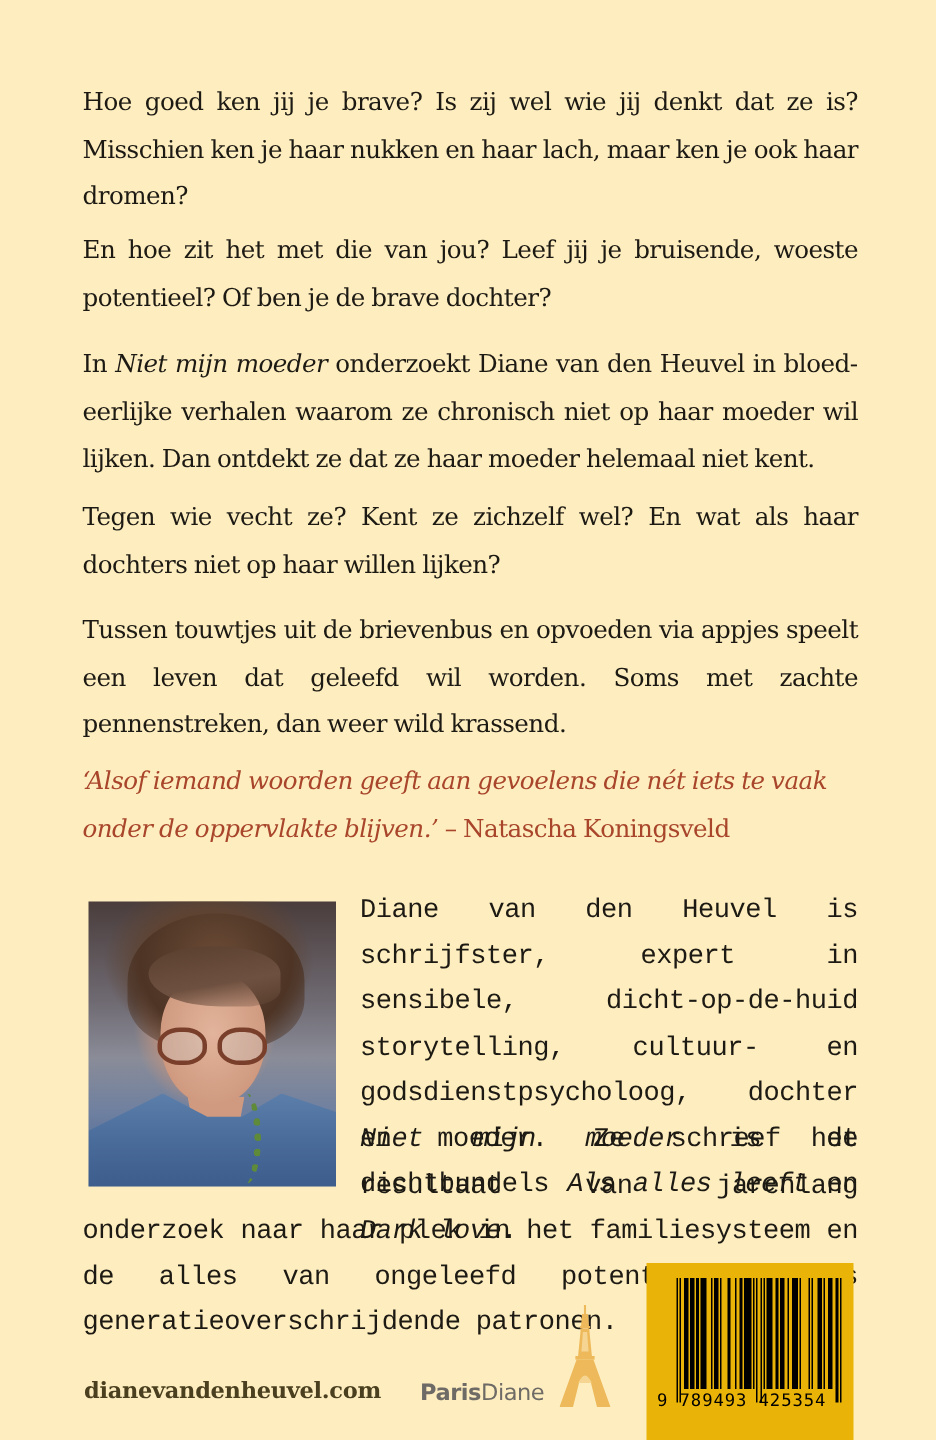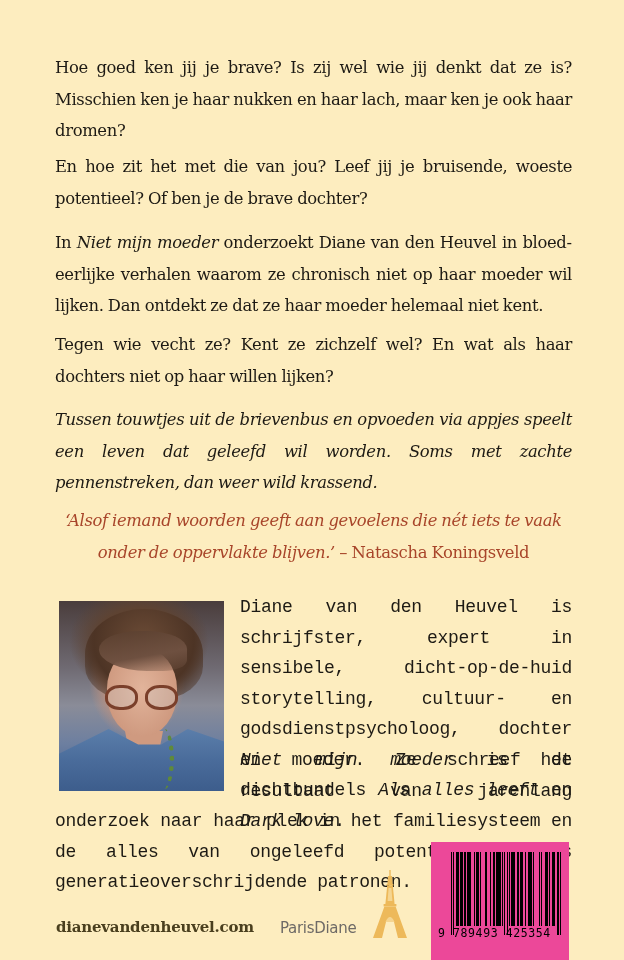--- a/index.html
+++ b/index.html
@@ -25,25 +25,25 @@
       margin: 0;
       letter-spacing: -0.35px;
       word-spacing: -0.5px;
       hyphens: manual;
     }
     .para em { font-style: italic; }
     #p1 { top: 52px; }
     #p2 { top: 151px; }
     #p3 { top: 227px; }
     #p4 { top: 329px; }
-    #p5 { top: 404px; font-style: italic; }
+    #p5 { top: 404px; }
     #quote {
       top: 505px;
       color: #A8452A;
-      text-align: center;
+      text-align: left;
     }
     #quote .q-italic { font-style: italic; }
 
     .photo {
       position: absolute;
       left: 59px;
       top: 601px;
       width: 165px;
       height: 190px;
       overflow: hidden;
@@ -151,36 +151,36 @@
     }
     .publisher .pub-name {
       position: absolute;
       left: 0;
       top: 49px;
       font-family: "DejaVu Sans", "Liberation Sans", sans-serif;
       font-size: 15px;
       color: #6e6a66;
       letter-spacing: -0.3px;
     }
-    .publisher .pub-name b { font-weight: normal; margin-top: 31px; }
+    .publisher .pub-name b { font-weight: bold; margin-top: 31px; }
     .publisher .tower {
       position: absolute;
       left: 93px;
       top: 0;
       width: 34px;
       height: 68px;
     }
 
     .barcode-box {
       position: absolute;
       left: 431px;
       top: 842px;
       width: 138px;
       height: 118px;
-      background: #ec4899;
+      background: #eab308;
     }
     .barcode-bars {
       position: absolute;
       left: 20px;
       top: 10px;
       width: 110px;
       height: 83px;
       display: flex;
       align-items: flex-start;
     }

